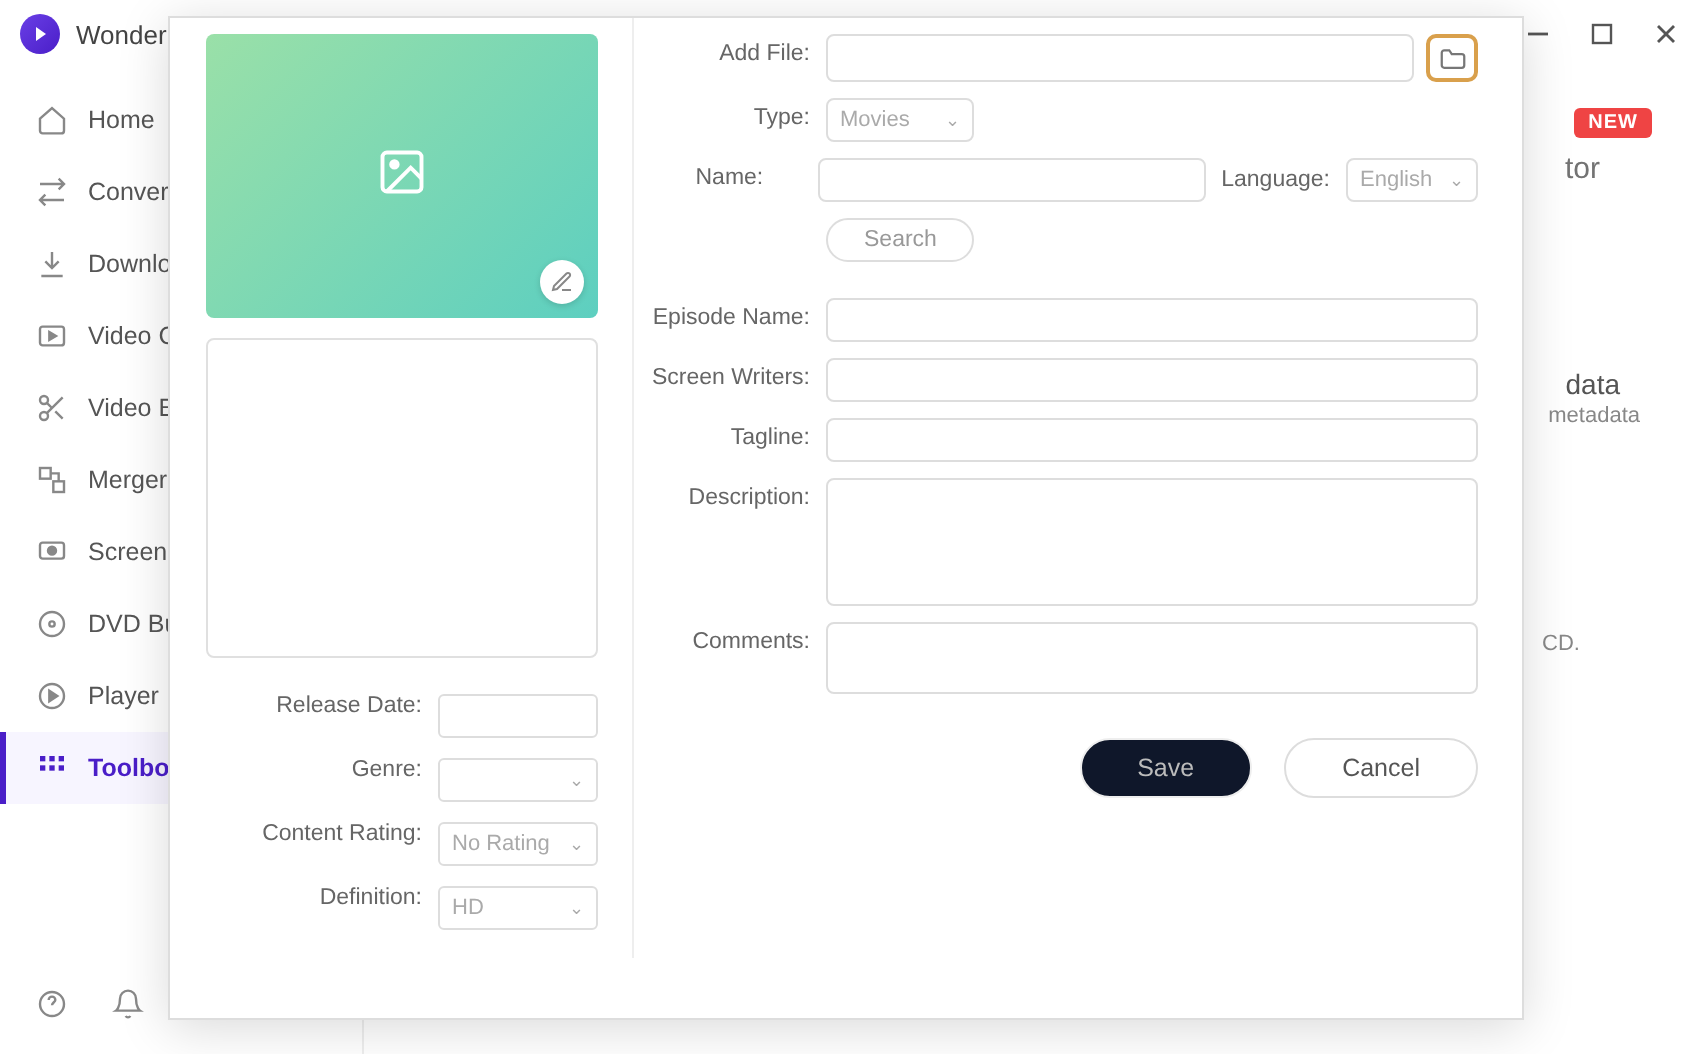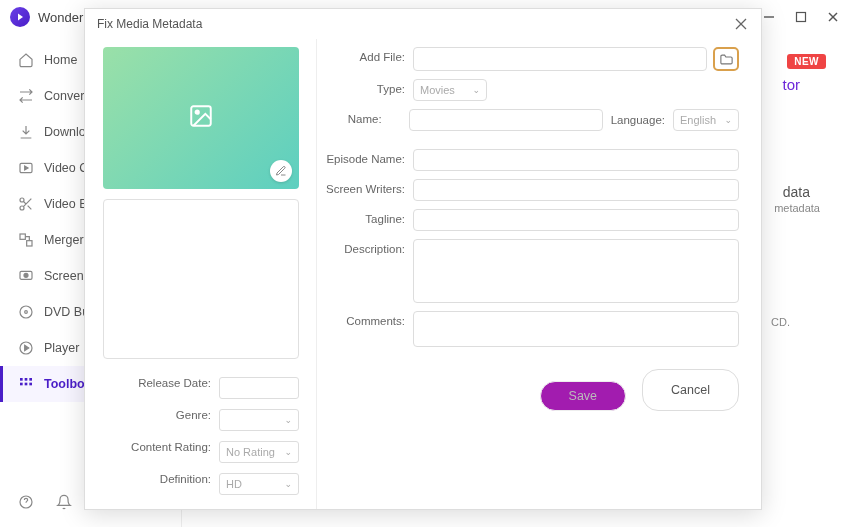--- a/index.html
+++ b/index.html
@@ -15,21 +15,21 @@
 .layout { display:flex; height: calc(100% - 34px); }
 .sidebar { width: 182px; border-right:1px solid #eee; display:flex; flex-direction:column; padding-top:8px;}
 .side-item { display:flex; align-items:center; gap:10px; padding: 10px 18px; color:#555; font-size:12.5px;}
 .side-item.active { color:#4a1ec8; font-weight:600; border-left:3px solid #4a1ec8; padding-left:15px; background:#f7f5ff;}
 .side-ico { width:16px; height:16px; display:flex; align-items:center; justify-content:center; color:#888;}
 .side-item.active .side-ico { color:#4a1ec8; }
 .side-footer { margin-top:auto; display:flex; gap:22px; padding:14px 18px; color:#888;}
 
 .main { flex:1; position:relative; padding:18px 28px; }
 .badge-new { position:absolute; top:20px; right:24px; background:#ef4444; color:#fff; font-size:10px; padding:2px 7px; border-radius:3px; font-weight:600; letter-spacing:.5px;}
-.bg-title { position:absolute; right:50px; top:42px; color:#6d28d9; font-size:15px;}
+.bg-title { position:absolute; right:50px; top:42px; color:#737373; font-size:15px;}
 .bg-sub1 { position:absolute; right:40px; top:150px; color:#555; font-size:14px;}
 .bg-sub2 { position:absolute; right:30px; top:168px; color:#888; font-size:11px;text-align:center;}
 .bg-text { position:absolute; right:60px; top:282px; color:#888; font-size:11px;}
 
 .modal { position:absolute; left:84px; top:8px; width:678px; height:502px; background:#fff; border:1px solid #ddd; box-shadow:0 4px 24px rgba(0,0,0,.15); }
 .modal-header { height:30px; display:flex; align-items:center; padding:0 12px; font-size:12px; color:#555;}
 .modal-close { margin-left:auto; width:16px; height:16px; display:flex; align-items:center; justify-content:center; cursor:pointer;}
 .modal-body { display:flex; height: calc(100% - 30px);}
 
 .mleft { width:232px; padding:8px 14px 14px 18px; border-right:1px solid #eee; display:flex; flex-direction:column;}
@@ -46,21 +46,21 @@
 .mright { flex:1; padding:8px 22px 14px 0; overflow:hidden;}
 .rrow { display:flex; align-items:flex-start; margin-bottom:8px;}
 .rrow label { width:96px; text-align:right; font-size:11.5px; color:#666; padding-right:8px; padding-top:4px;}
 .rinput { flex:1; min-height:22px; border:1px solid #ddd; border-radius:4px; background:#fff; padding:2px 6px; font-size:11px;}
 .rselect { width:74px; height:22px; border:1px solid #ddd; border-radius:4px; background:#fff; display:flex; align-items:center; padding:0 6px; font-size:11px; color:#aaa; justify-content:space-between;}
 .rbtn-pill { border:1px solid #ddd; border-radius:12px; padding:4px 18px; font-size:11.5px; color:#999; background:#fff;}
 .rbtn-folder { width:26px; height:24px; border:2px solid #d9a04c; border-radius:5px; display:flex; align-items:center; justify-content:center; margin-left:6px; color:#888;}
 .name-row { display:flex; align-items:center; gap:8px;margin-left:19px;}
 .btn-row { display:flex; gap:16px; justify-content:flex-end; margin-top:22px;}
 .btn { border-radius:16px; padding:7px 28px; font-size:12.5px; border:1px solid #ddd; background:#fff; cursor:pointer;}
-.btn.save { background:#a21caf; color:#bbb; border-color:#eee;margin-top:12px;}
+.btn.save { background:#0f172a; color:#bbb; border-color:#eee;}
 .btn.cancel { color:#555;}
 .textarea { height:44px;}
 .texttall { height:64px;}
 .addfile-row .rinput { min-height:24px;}
 </style>
 </head>
 <body>
 
 <div class="titlebar">
   <div class="appicon">
@@ -203,29 +203,20 @@
   <div class="main">
     <span class="badge-new">NEW</span>
     <span class="bg-title">tor</span>
     <span class="bg-sub1">data</span>
     <span class="bg-sub2">metadata</span>
     <span class="bg-text">CD.</span>
   </div>
 </div>
 
 <div class="modal">
-  <div class="modal-header">
-    <span>Fix Media Metadata</span>
-    <span class="modal-close">
-        <svg width="12" height="12">
-          <line x1="1" y1="1" x2="11" y2="11" stroke="#666" stroke-width="1.3"></line>
-          <line x1="11" y1="1" x2="1" y2="11" stroke="#666" stroke-width="1.3"></line>
-        </svg>
-      </span>
-  </div>
   <div class="modal-body">
     <div class="mleft">
       <div class="thumb">
         <span class="ph"><svg width="26" height="26" viewBox="0 0 24 24" fill="none" stroke="#fff" stroke-width="1.8">
               <rect x="3" y="3" width="18" height="18" rx="2"></rect>
               <circle cx="8.5" cy="8.5" r="1.5" fill="#fff"></circle>
               <path d="M21 15l-5-5L5 21"></path>
             </svg></span>
         <span class="edit">
             <svg width="12" height="12" viewBox="0 0 24 24" fill="none" stroke="#888" stroke-width="2">
@@ -283,20 +274,24 @@
         <label>Name:</label>
         <div class="name-row" style="flex:1;">
           <input class="rinput" style="flex: 0 0 194px; height: 22px;" value="">
           <span style="font-size:11.5px;color:#666;">Language:</span>
           <div class="rselect" style="width:66px">
               <span>English</span>
               <span class="chev">⌄</span>
             </div>
         </div>
       </div>
+      <div class="rrow">
+          <label></label>
+        <button class="rbtn-pill">Search</button>
+      </div>
       <div style="height:10px"></div>
       <div class="rrow">
         <label>Episode Name:</label>
         <input class="rinput" style="height: 22px;" value="">
       </div>
       <div class="rrow">
         <label>Screen Writers:</label>
         <input class="rinput" style="height: 22px;" value="">
       </div>
       <div class="rrow">

